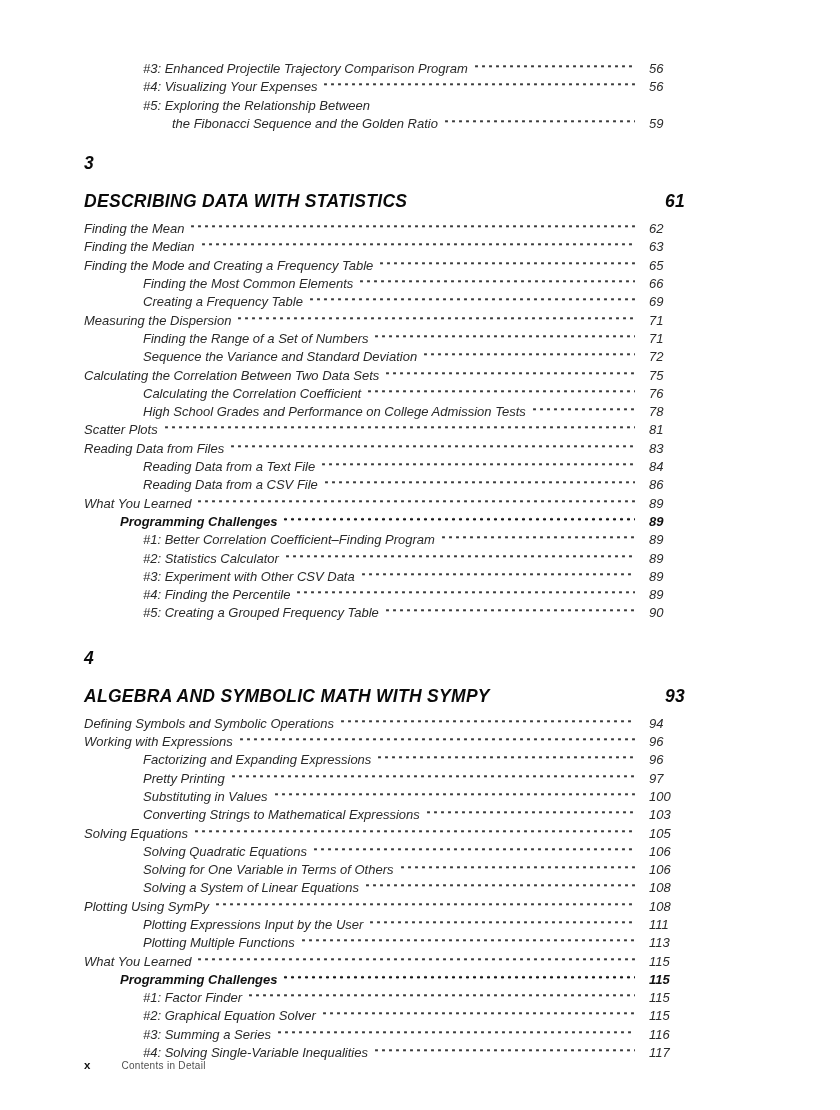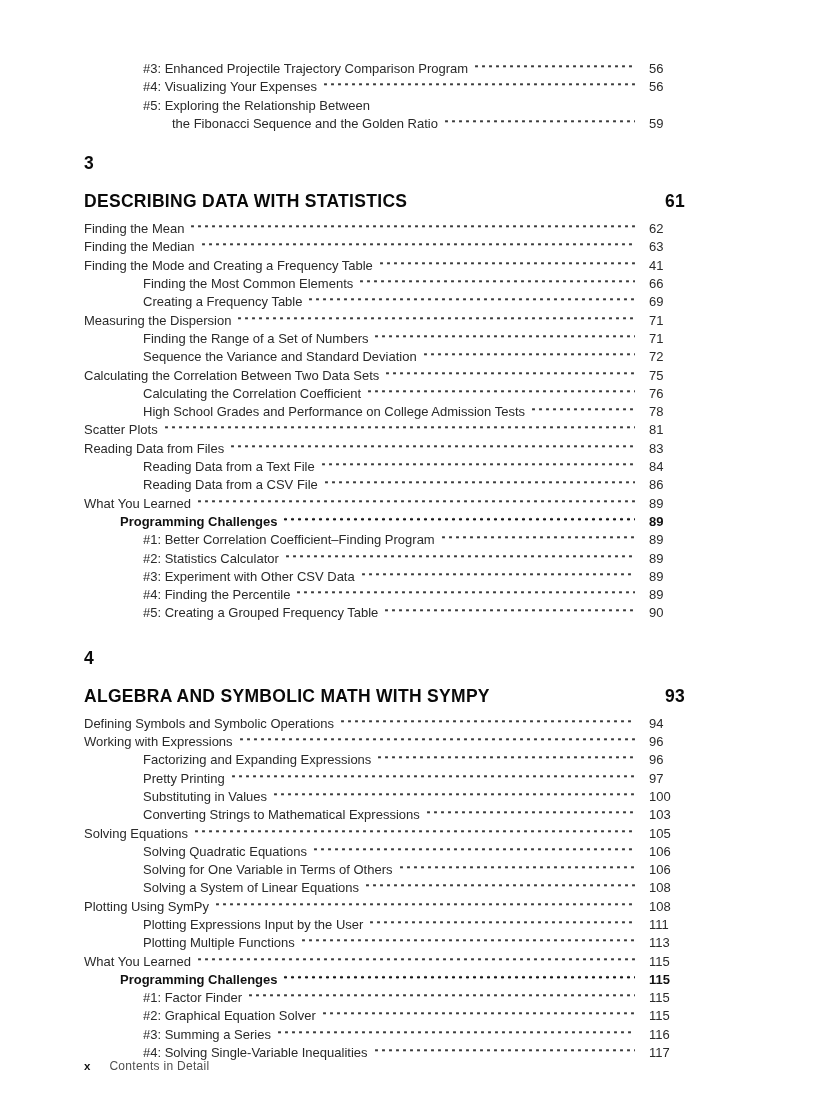--- a/index.html
+++ b/index.html
@@ -10,21 +10,21 @@
     color: #262626;
     position: relative;
     overflow: hidden;
   }
   .page { position: absolute; inset: 0; background: #ffffff; }
   .toc {
     position: absolute;
     left: 84px; top: 60px;
     width: 601px;
   }
-  .toc-section { display: block; }
+  .toc-section { display: block; font-style: italic; }
   .entry-row {
     display: flex;
     align-items: baseline;
     font-size: 13px;
     line-height: 18.3px;
     height: 18.3px;
     color: #2a2a2a;
     white-space: nowrap;
   }
   .entry-row.lvl0 { padding-left: 0; }
@@ -77,22 +77,22 @@
     left: 84px; top: 1059px;
     display: flex;
     align-items: baseline;
   }
   .footer-page-number {
     font-size: 11.5px;
     font-weight: bold;
     color: #111;
   }
   .footer-text {
-    margin-left: 19px;
-    font-size: 12px;
+    margin-left: 31px;
+    font-size: 10px;
     color: #4f4f4f;
     letter-spacing: 0.3px;
   }
 </style>
 </head>
 <body>
 
 <div class="page">
 
   <div class="toc" id="toc-root">
@@ -137,21 +137,21 @@
 
   <div class="entry-row lvl0">
     <span class="entry-label">Finding the Median</span>
     <span class="dot-leader"></span>
     <span class="entry-page">63</span>
   </div>
 
   <div class="entry-row lvl0">
     <span class="entry-label">Finding the Mode and Creating a Frequency Table</span>
     <span class="dot-leader"></span>
-    <span class="entry-page">41</span>
+    <span class="entry-page">65</span>
   </div>
 
   <div class="entry-row lvl1">
     <span class="entry-label">Finding the Most Common Elements</span>
     <span class="dot-leader"></span>
     <span class="entry-page">66</span>
   </div>
 
 
   <div class="entry-row lvl1">

